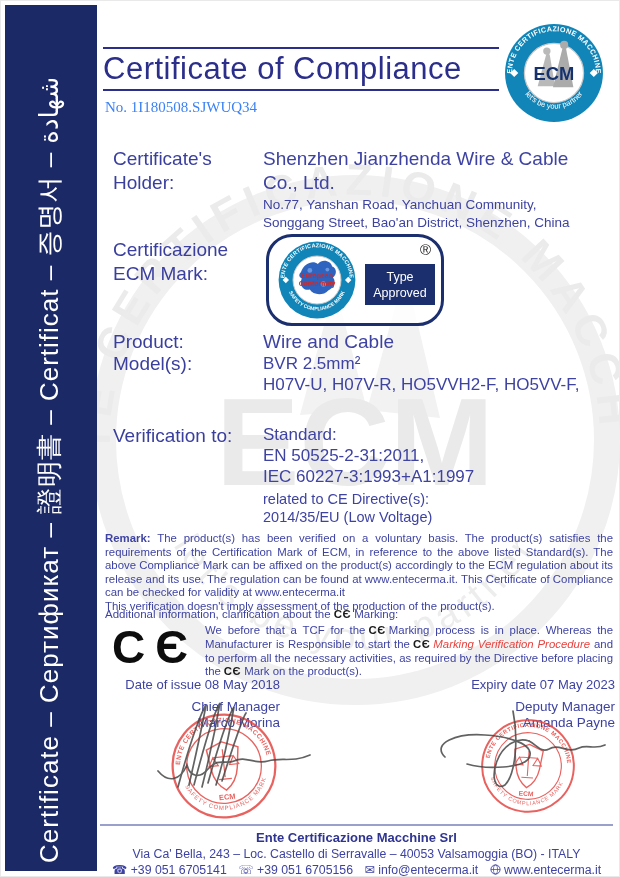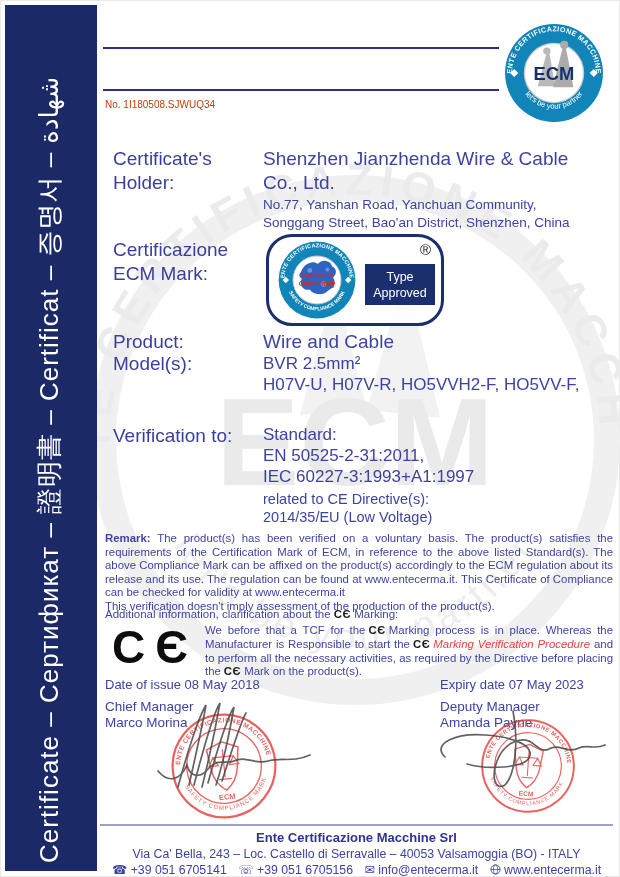--- a/index.html
+++ b/index.html
@@ -8,21 +8,21 @@
   
   .sidebar{position:absolute;left:5px;top:5px;width:92px;height:866px;background:#1b2a66;z-index:3;}
   .sidebar-text{position:absolute;left:27px;top:858px;transform:rotate(-90deg);transform-origin:0 0;
         white-space:nowrap;color:#fff;font-size:26px;letter-spacing:1px;}
   
   .watermark{position:absolute;left:85px;top:110px;z-index:0;}
   
   .rule{position:absolute;left:103px;width:396px;height:2px;background:#2b2e8a;z-index:2;}
   .rule-top{top:47px;} .rule-bottom{top:89px;}
   .title{position:absolute;left:103px;top:51px;font-size:31px;color:#2b2e8a;z-index:2;letter-spacing:.5px;}
-  .cert-no{position:absolute;left:105px;top:99px;font-size:10px;color:#c2410c;z-index:2;}
+  .cert-no{position:absolute;left:105px;top:99px;font-size:15px;color:#3b82f6;z-index:2;font-family:Liberation Serif, serif;}
   .ecm-logo{position:absolute;left:503px;top:22px;z-index:2;}
   
   .lbl{position:absolute;left:113px;width:152px;font-size:19px;line-height:24px;color:#3a3f9e;z-index:2;}
   .val{position:absolute;left:263px;color:#3e43a2;z-index:2;}
   .big{font-size:19px;line-height:24px;}
   .mid{font-size:17px;line-height:21px;}
   .addr{font-size:13.5px;line-height:17.5px;}
   .small{font-size:14.5px;line-height:17.5px;}
   
   .mark-box{position:absolute;left:266px;top:234px;width:172px;height:86px;border:3px solid #1b2f6e;
@@ -36,22 +36,22 @@
         color:#3e43a2;text-align:justify;z-index:2;}
   .remark b{font-weight:700;}
   .ce-heading{position:absolute;left:105px;top:608px;width:508px;font-size:11.5px;color:#3e43a2;z-index:2;}
   .ce-inline{font-weight:700;color:#1a1a1a;letter-spacing:.5px;margin:0 3px;}
   .ce-big{position:absolute;left:112px;top:620px;font-size:46px;font-weight:700;color:#0d0d0d;
         letter-spacing:10px;z-index:2;}
   .ce-body{position:absolute;left:205px;top:624px;width:408px;font-size:11.4px;line-height:13.8px;
         color:#3e43a2;text-align:justify;z-index:2;}
   .red-italic{color:#e8423e;font-style:italic;}
   
-  .col-left{position:absolute;left:105px;width:175px;text-align:left;color:#3e43a2;z-index:2;}
-  .col-right{position:absolute;left:440px;width:175px;text-align:left;color:#3e43a2;z-index:2;}
+  .col-left{position:absolute;left:105px;width:175px;text-align:right;color:#3e43a2;z-index:2;}
+  .col-right{position:absolute;left:440px;width:175px;text-align:right;color:#3e43a2;z-index:2;}
   .date-row{top:677px;font-size:13px;}
   .mgr-title{top:699px;font-size:13.5px;}
   .mgr-name{top:715px;font-size:13.5px;}
   .stamp{position:absolute;z-index:2;opacity:.82;}
   .stamp-left{left:168px;top:710px;transform:rotate(-6deg);}
   .stamp-right{left:478px;top:716px;transform:rotate(4deg);}
   .sig{position:absolute;z-index:3;}
   .sig-left{left:140px;top:693px;}
   .sig-right{left:415px;top:697px;}
   
@@ -82,20 +82,21 @@
     </text>
     <path d="M215,305 L250,175 L282,300 Z M282,300 L320,160 L355,308 Z" fill="#f2f2f2"></path>
     <text x="270" y="375" font-size="125" font-weight="bold" fill="#eaeaea" text-anchor="middle">ECM</text>
   </svg>
 
   <aside class="sidebar">
     <div class="sidebar-text">Certificate – Сертификат – 證明書 – Certificat – 증명서 – شهادة</div>
   </aside>
 
   <div class="rule rule-top"></div>
+  <h1 class="title" style="margin:0;font-weight:400;">Certificate of Compliance</h1>
   <div class="rule rule-bottom"></div>
   <div class="cert-no">No. 1I180508.SJWUQ34</div>
 
   <svg class="ecm-logo" width="102" height="102" viewBox="0 0 100 100">
     <defs>
       <path id="lg-top" d="M 9,50 A 41,41 0 0 1 91,50"></path>
       <path id="lg-bot" d="M 15,50 A 35,35 0 0 0 85,50"></path>
     </defs>
     <circle cx="50" cy="50" r="48" fill="#1185b8"></circle>
     <path d="M7,50 l4,-4 l4,4 l-4,4 Z M85,50 l4,-4 l4,4 l-4,4 Z" fill="#fff"></path>

